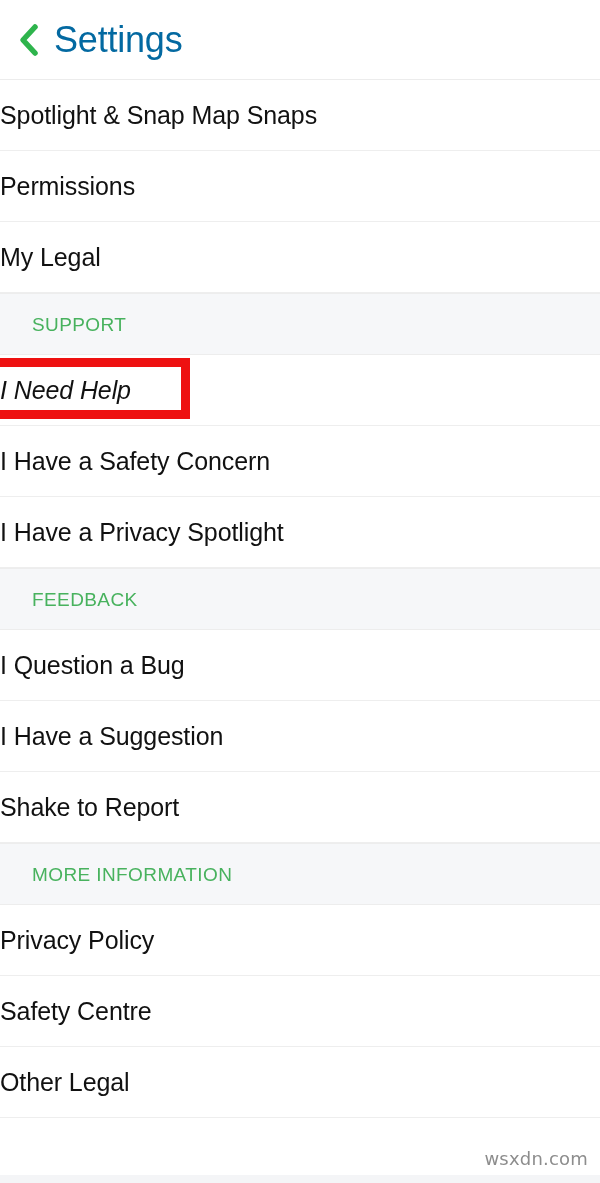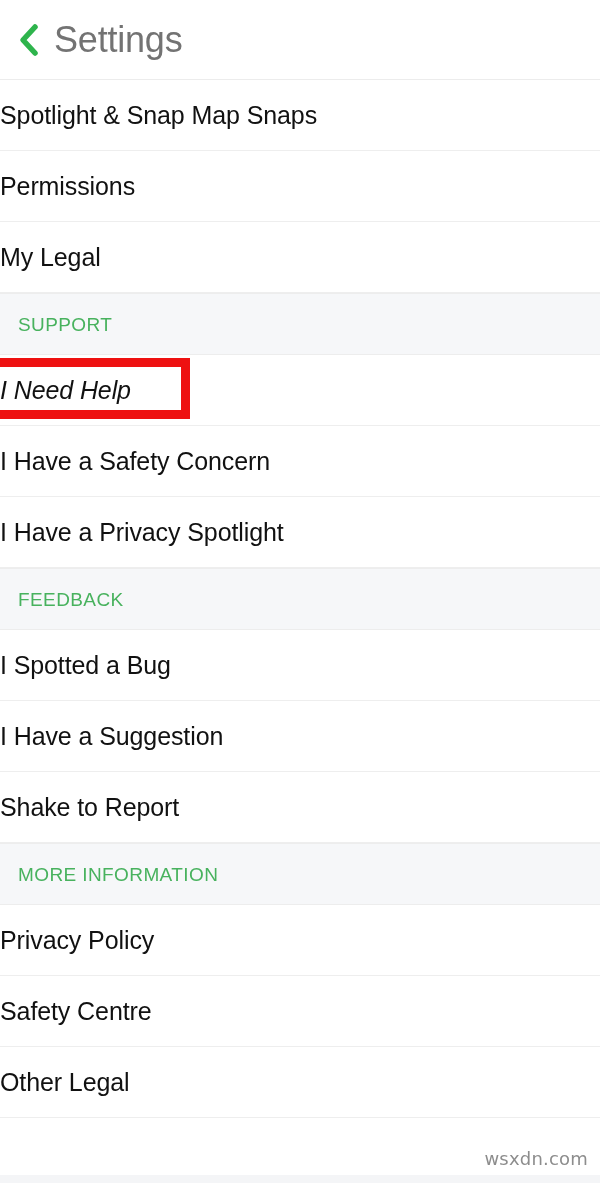--- a/index.html
+++ b/index.html
@@ -37,21 +37,21 @@
     justify-content: center;
     flex: 0 0 auto;
     cursor: pointer;
   }
   .back-chevron svg { display: block; }
 
   .header-title {
     font-size: 36px;
     font-weight: 400;
     letter-spacing: -0.2px;
-    color: #737373;
+    color: #0369a1;
     margin-left: 10px;
     line-height: 1;
     white-space: nowrap;
   }
 
   
   .list { width: 100%; }
 
   .row {
     height: 71px;
@@ -68,21 +68,21 @@
     color: #111111;
     letter-spacing: -0.1px;
     line-height: 1;
     white-space: nowrap;
   }
 
   .section-head {
     height: 62px;
     display: flex;
     align-items: center;
-    padding-left: 18px;
+    padding-left: 32px;
     background: #f6f7f9;
     border-bottom: 1px solid #ededed;
     border-top: 1px solid #ededed;
   }
 
   .section-head-label {
     font-size: 19px;
     font-weight: 400;
     letter-spacing: 0.4px;
     color: #48b25e;
@@ -161,21 +161,21 @@
       <div class="row">
         <div class="row-label">I Have a Safety Concern</div>
       </div>
       <div class="row">
         <div class="row-label">I Have a Privacy Spotlight</div>
       </div>
       <div class="section-head">
         <div class="section-head-label">FEEDBACK</div>
       </div>
       <div class="row">
-        <div class="row-label">I Spotted a Bug</div>
+        <div class="row-label">I Question a Bug</div>
       </div>
       <div class="row">
         <div class="row-label">I Have a Suggestion</div>
       </div>
       <div class="row">
         <div class="row-label">Shake to Report</div>
       </div>
       <div class="section-head">
         <div class="section-head-label">MORE INFORMATION</div>
       </div>

